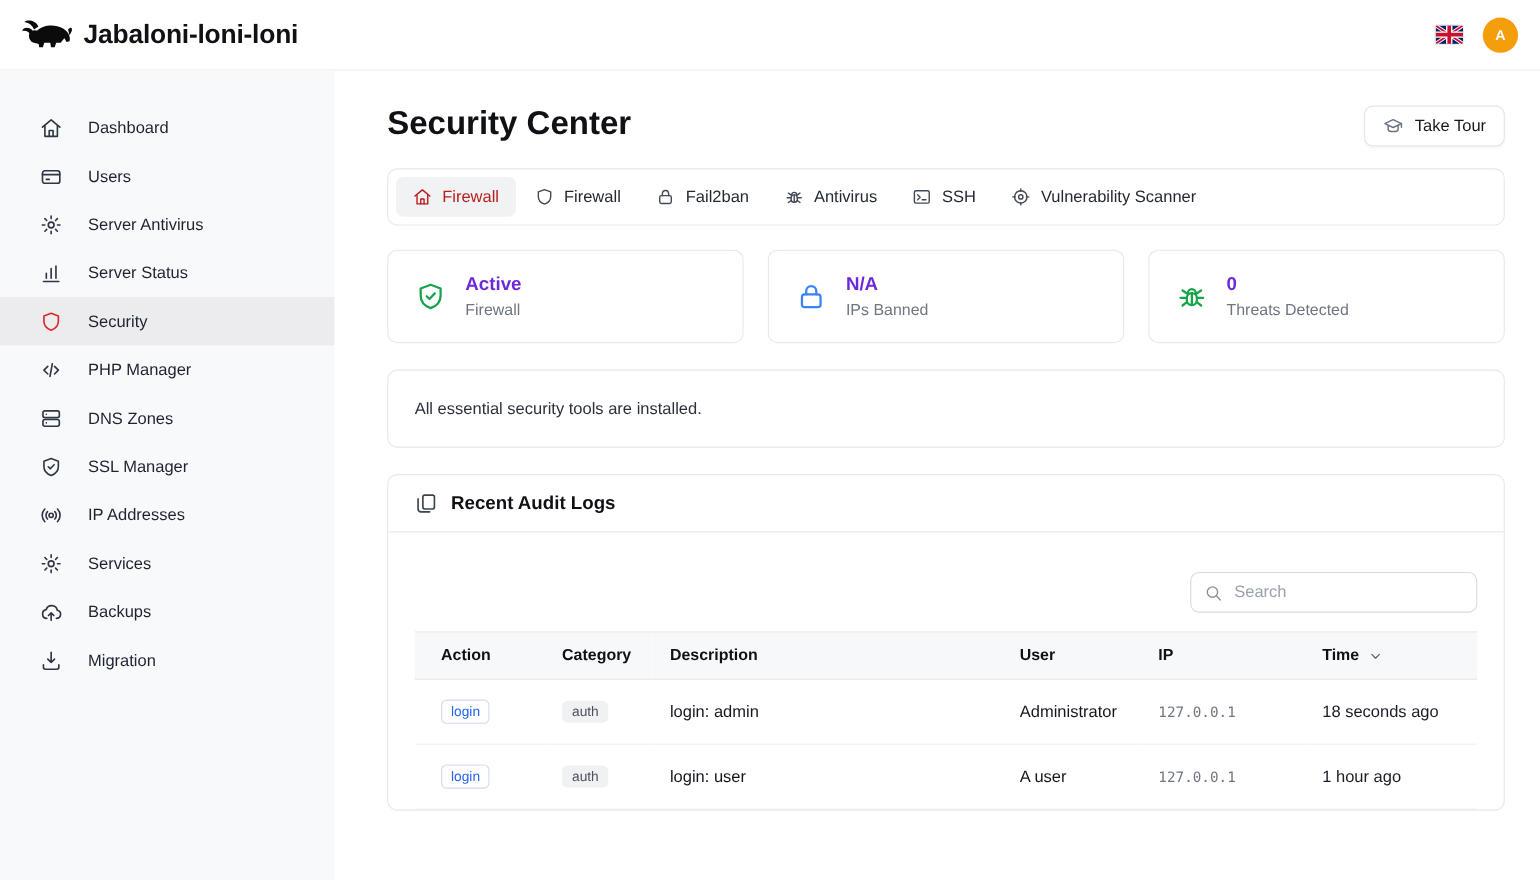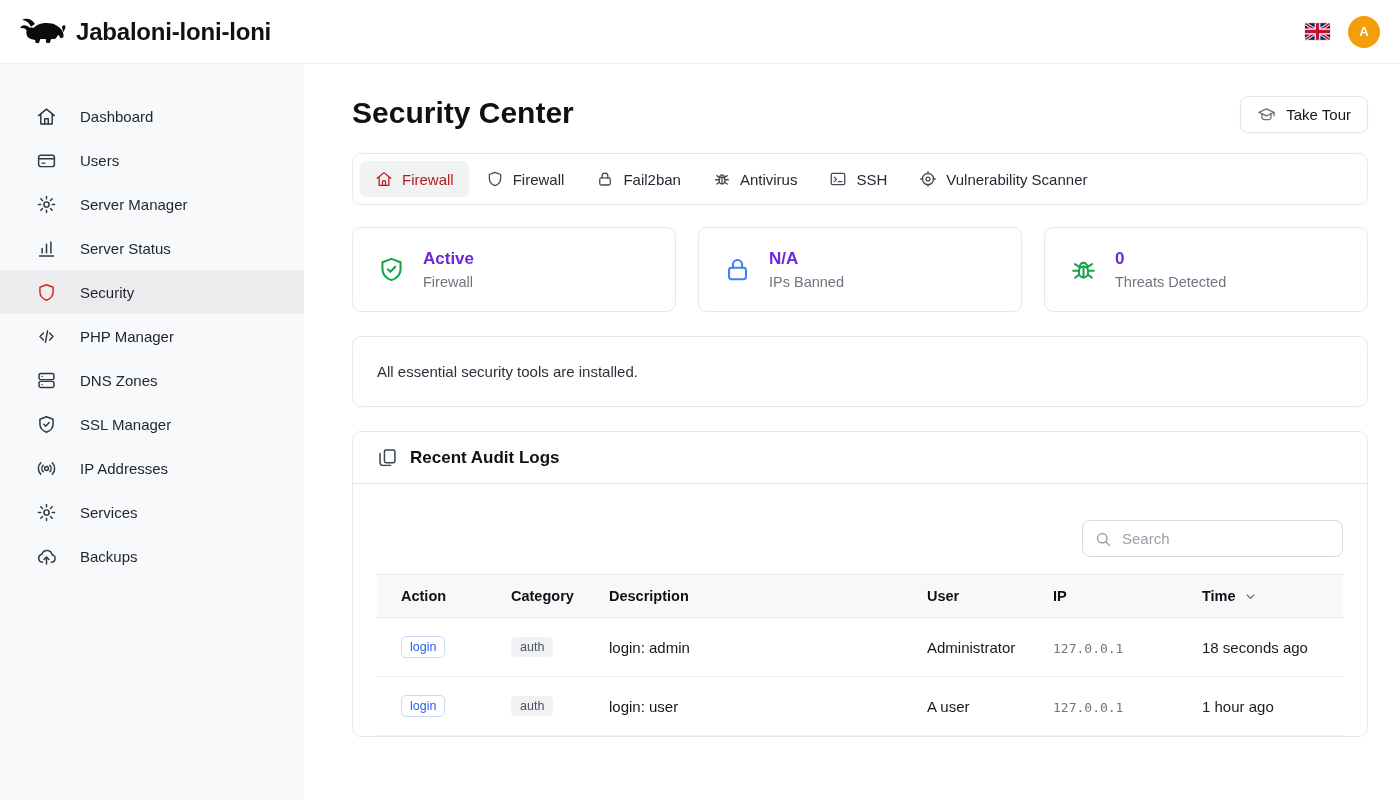--- a/index.html
+++ b/index.html
@@ -126,21 +126,21 @@
         </span>
         <span>Users</span>
       </div>
       <div class="side-item">
         <span class="icon">
           <svg viewBox="0 0 24 24" fill="none" stroke="currentColor" stroke-width="1.7" stroke-linecap="round" stroke-linejoin="round">
             <circle cx="12" cy="12" r="3"></circle>
             <path d="M12 2.8v2.6M12 18.6v2.6M21.2 12h-2.6M5.4 12H2.8M18.5 5.5l-1.9 1.9M7.4 16.6l-1.9 1.9M18.5 18.5l-1.9-1.9M7.4 7.4 5.5 5.5"></path>
           </svg>
         </span>
-        <span>Server Manager</span>
+        <span>Server Antivirus</span>
       </div>
       <div class="side-item">
         <span class="icon">
           <svg viewBox="0 0 24 24" fill="none" stroke="currentColor" stroke-width="1.7" stroke-linecap="round" stroke-linejoin="round">
             <path d="M4 20.5h16"></path>
             <path d="M7 17v-5M12 17V7M17 17V4.5"></path>
           </svg>
         </span>
         <span>Server Status</span>
       </div>
@@ -199,20 +199,29 @@
         <span>Services</span>
       </div>
       <div class="side-item">
         <span class="icon">
           <svg viewBox="0 0 24 24" fill="none" stroke="currentColor" stroke-width="1.7" stroke-linecap="round" stroke-linejoin="round">
             <path d="M7.5 18.5a4.6 4.6 0 0 1-.7-9.1A6 6 0 0 1 18.4 10a4.3 4.3 0 0 1-.9 8.5"></path>
             <path d="M12 13v7.5M9.2 15.5 12 12.7l2.8 2.8"></path>
           </svg>
         </span>
         <span>Backups</span>
+      </div>
+      <div class="side-item">
+        <span class="icon">
+          <svg viewBox="0 0 24 24" fill="none" stroke="currentColor" stroke-width="1.7" stroke-linecap="round" stroke-linejoin="round">
+            <path d="M12 3.5V14M8.5 10.5 12 14l3.5-3.5"></path>
+            <path d="M4 16.5V19a2 2 0 0 0 2 2h12a2 2 0 0 0 2-2v-2.5"></path>
+          </svg>
+        </span>
+        <span>Migration</span>
       </div>
     </aside>
 
   <main class="main">
     <div class="page-head">
       <h1 class="page-title">Security Center</h1>
       <button class="btn-tour">
         <span class="icon">
             <svg viewBox="0 0 24 24" fill="none" stroke="currentColor" stroke-width="1.7" stroke-linecap="round" stroke-linejoin="round">
               <path d="M2.5 9.3 12 4.8l9.5 4.5L12 13.8z"></path>

